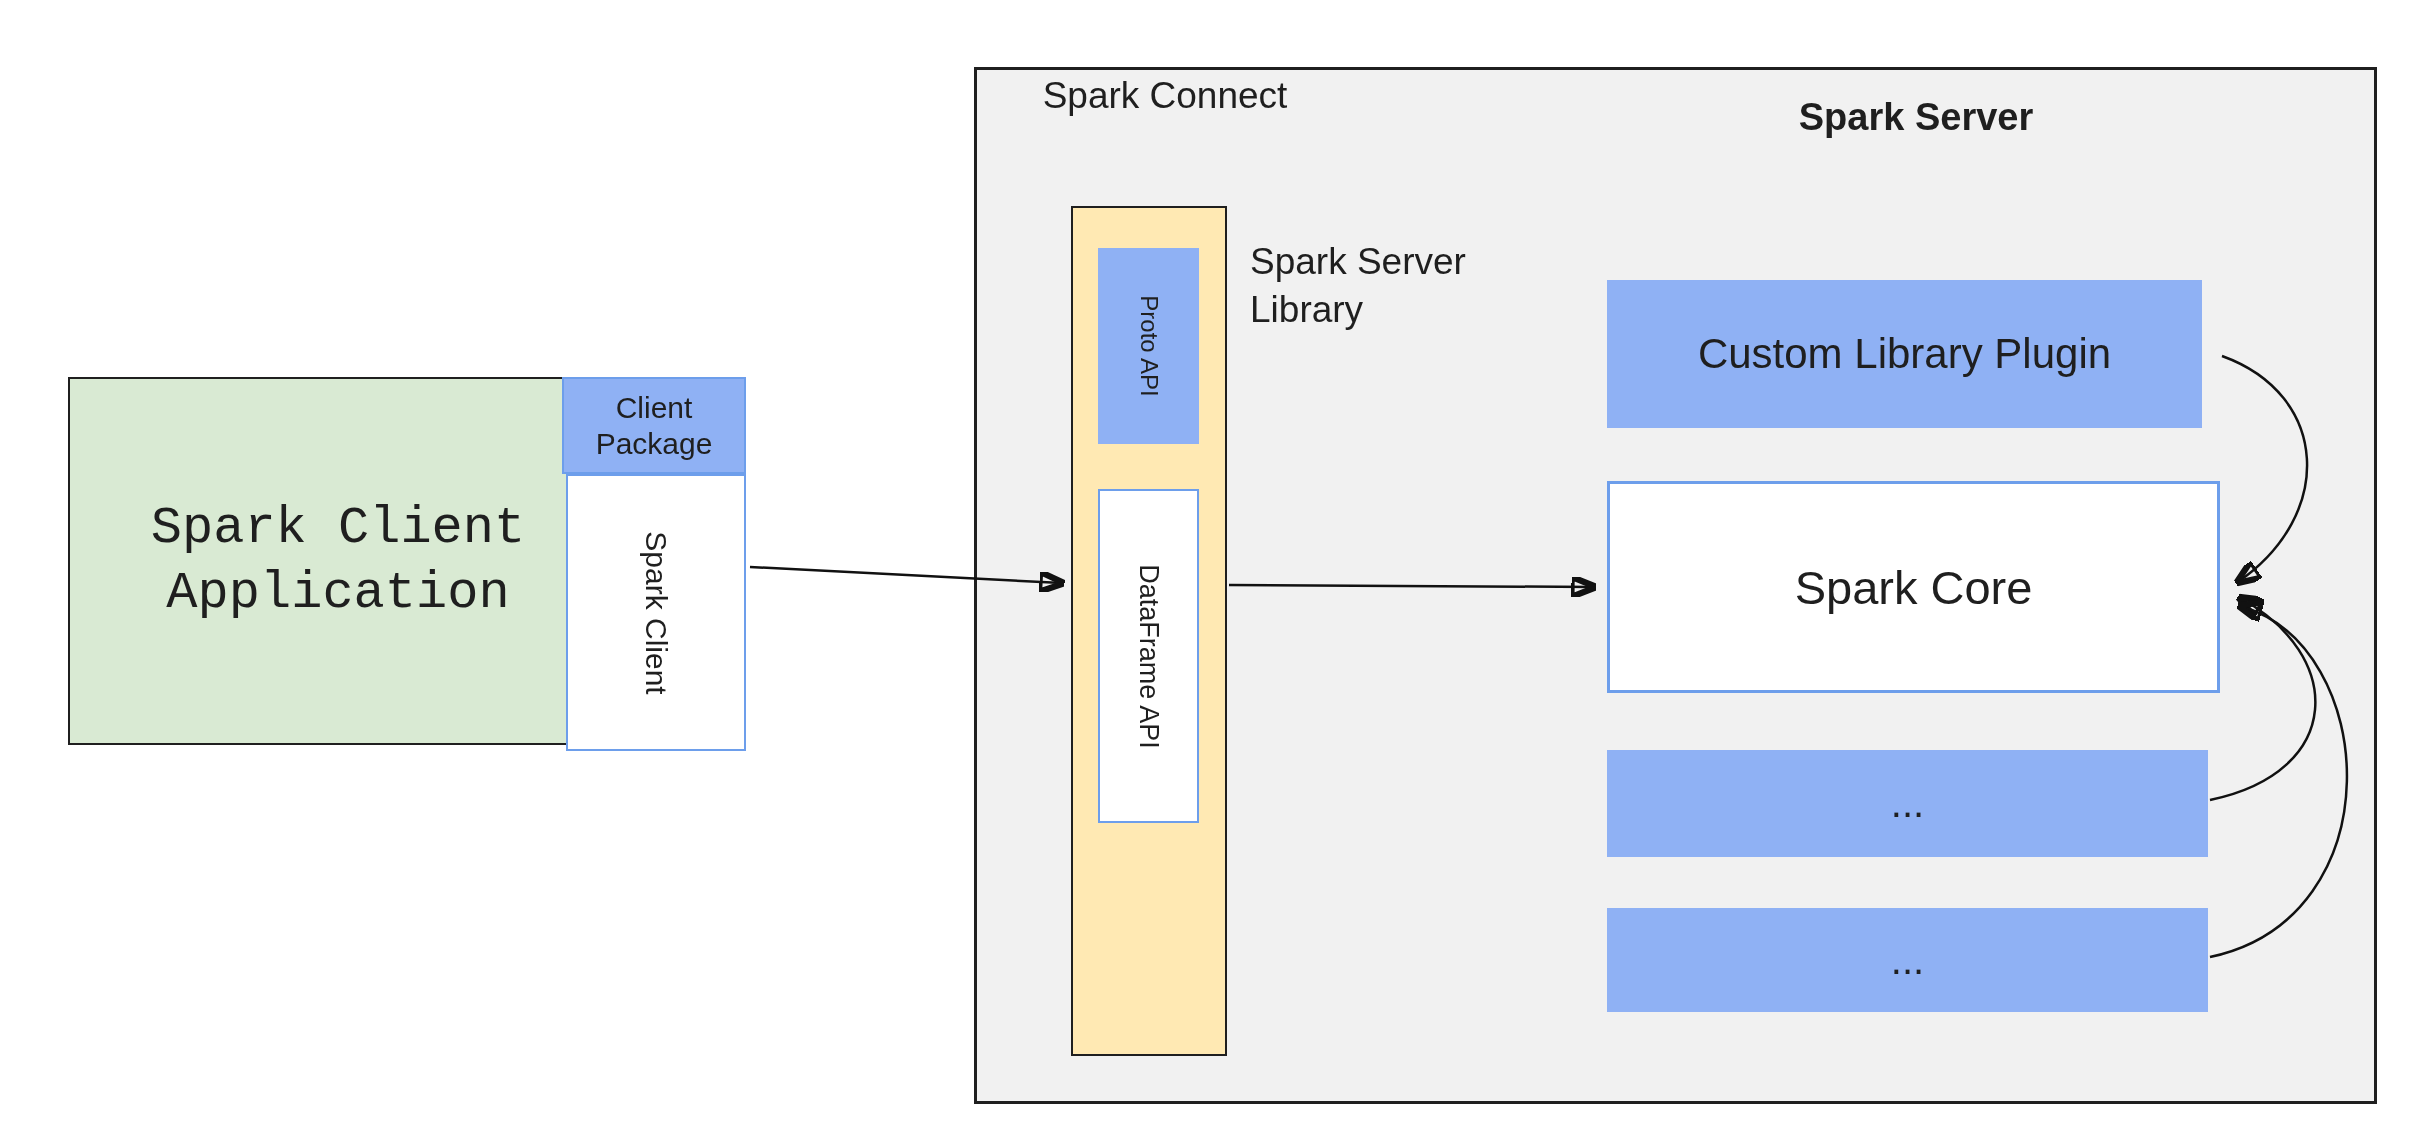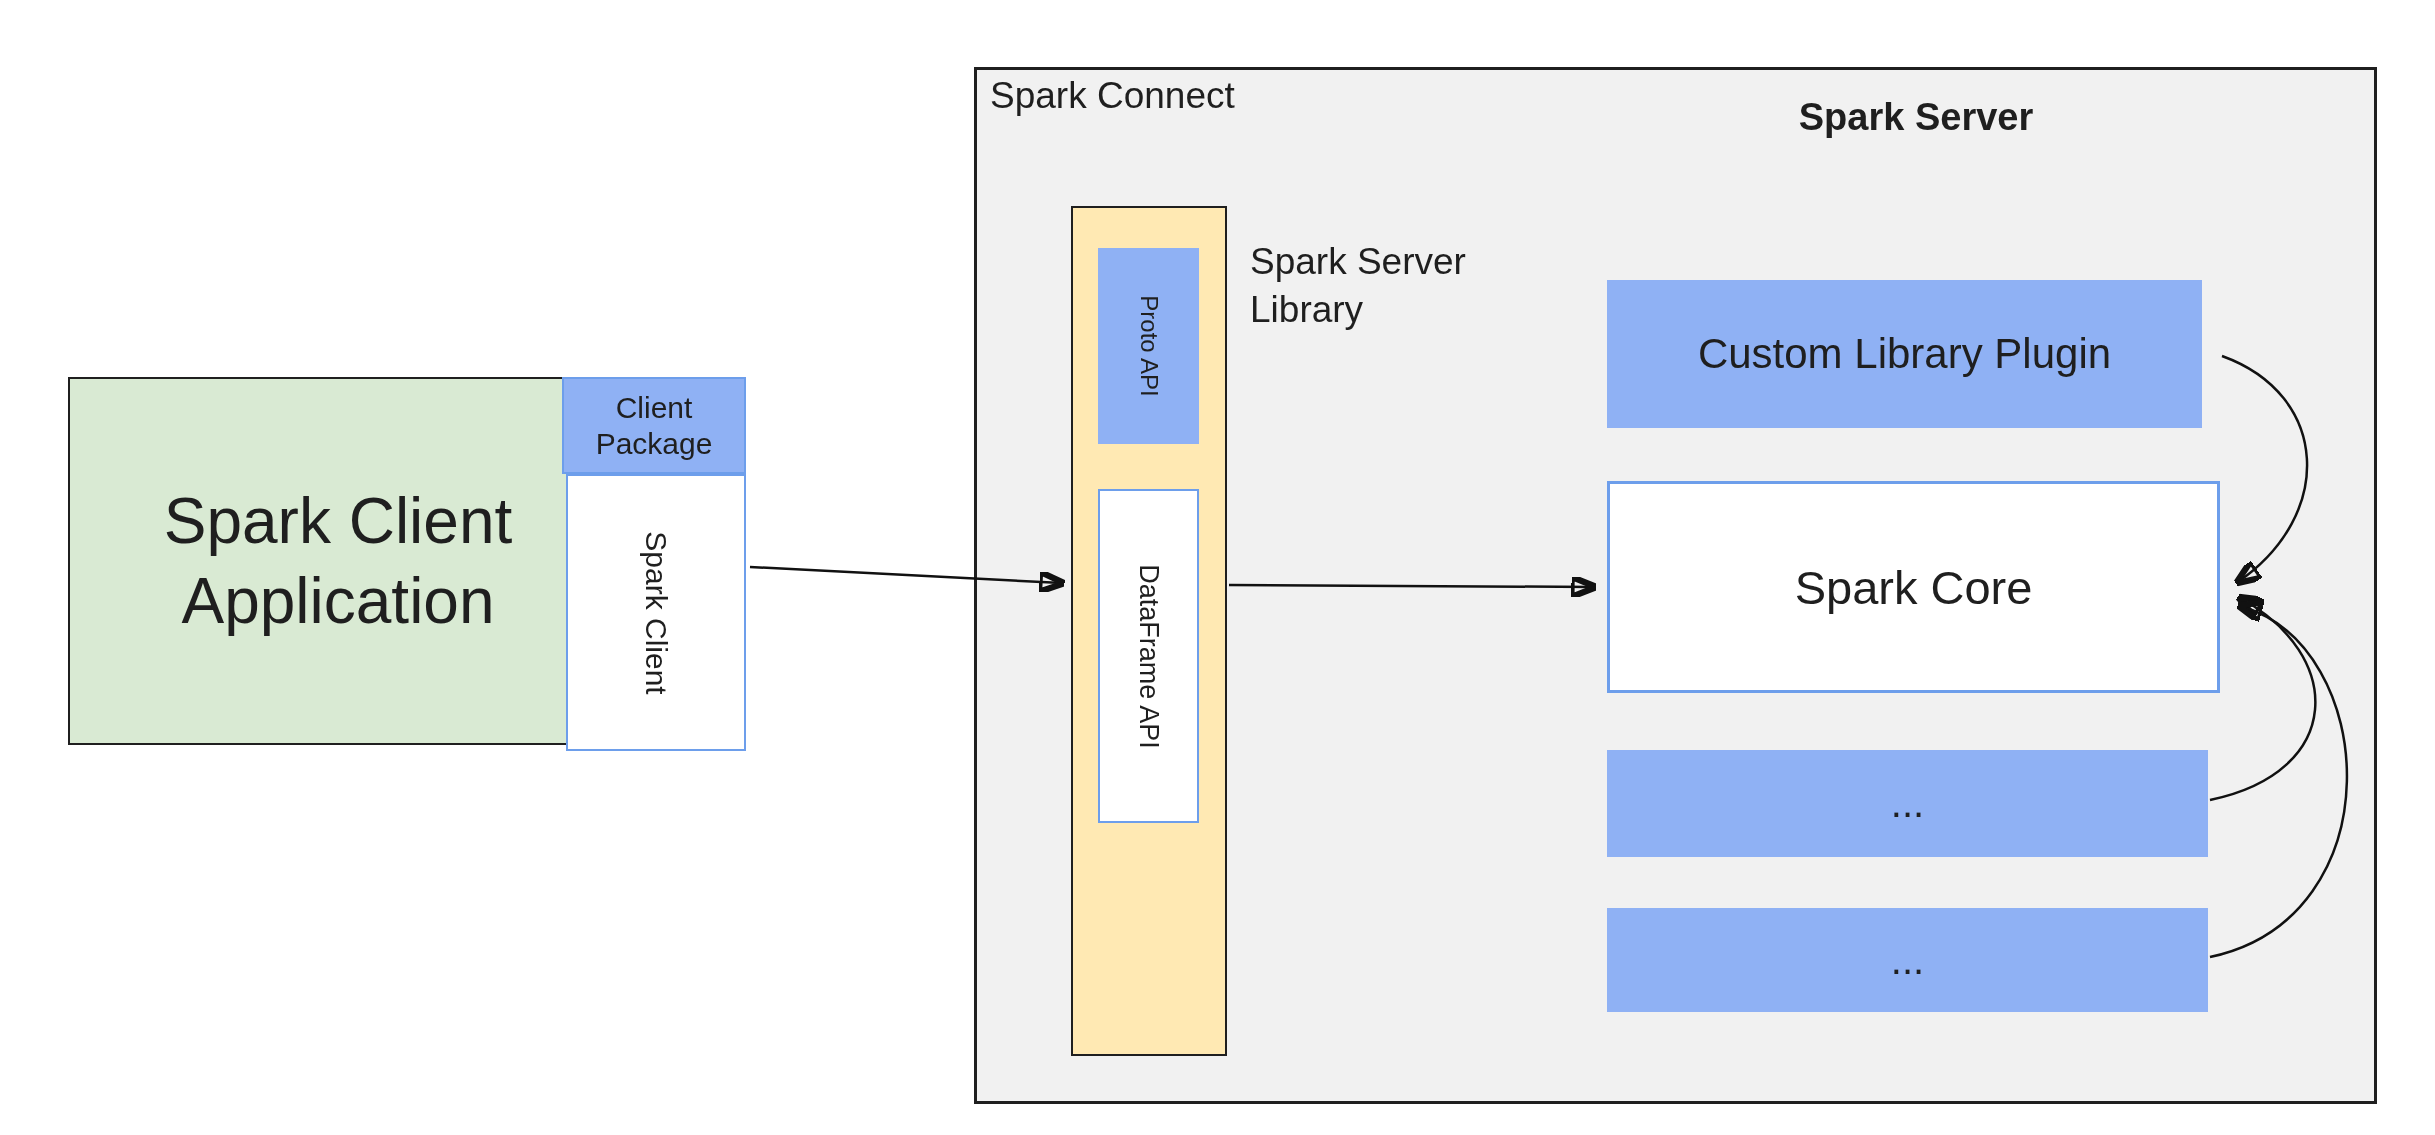--- a/index.html
+++ b/index.html
@@ -18,21 +18,21 @@
 
   .abs{position:absolute;}
   .center{display:flex;align-items:center;justify-content:center;text-align:center;}
 
   
   .green-box{
     left:68px;top:377px;width:540px;height:368px;
     background:var(--green-fill);
     border:2px solid #1f1f1f;
   }
-  .green-box .label{font-size:64px;line-height:1.25;width:420px;}
+  .green-box .label{font-size:52px;line-height:1.25;width:420px;font-family:Liberation Mono, monospace;}
 
   
   .client-package{
     left:562px;top:377px;width:184px;height:97px;
     background:var(--blue-fill);
     border:2px solid var(--blue-border);
   }
   .client-package .label{font-size:30px;line-height:1.2;max-width:120px;}
 
   
@@ -45,21 +45,21 @@
 
   
   .gray-panel{
     left:974px;top:67px;width:1403px;height:1037px;
     background:var(--panel-fill);
     border:3px solid #1f1f1f;
   }
 
   .connect-label{
     left:990px;top:72px;width:350px;
-    font-size:37px;line-height:1.3;
+    font-size:37px;line-height:1.3;text-align:center;
   }
   .server-title{
     left:1606px;top:96px;width:620px;
     font-size:38px;font-weight:bold;text-align:center;
   }
 
   
   .yellow-box{
     left:1071px;top:206px;width:156px;height:850px;
     background:var(--yellow-fill);

